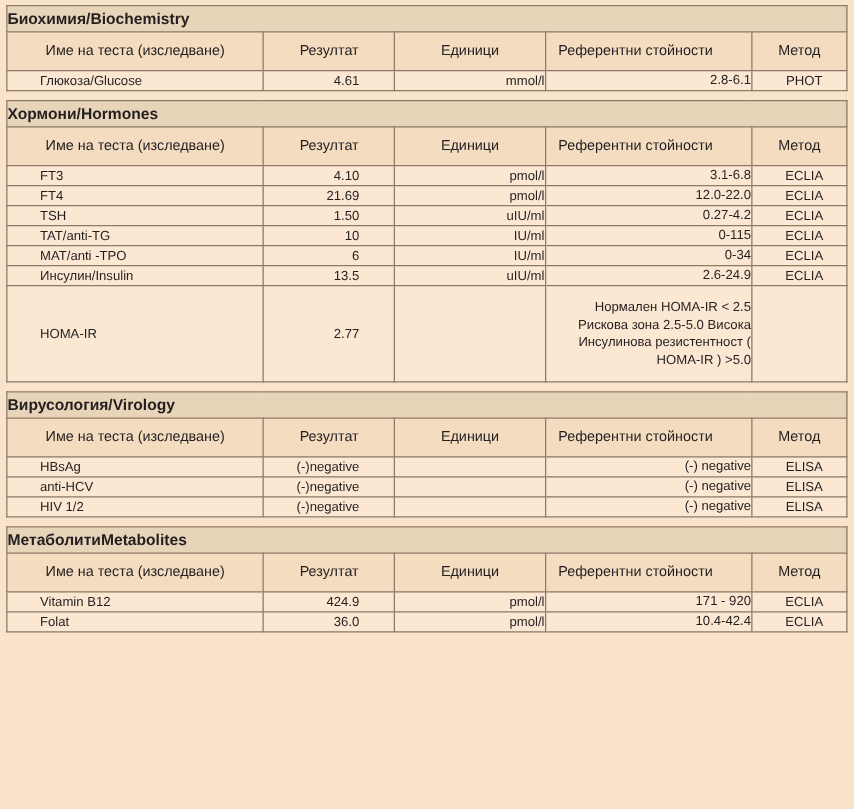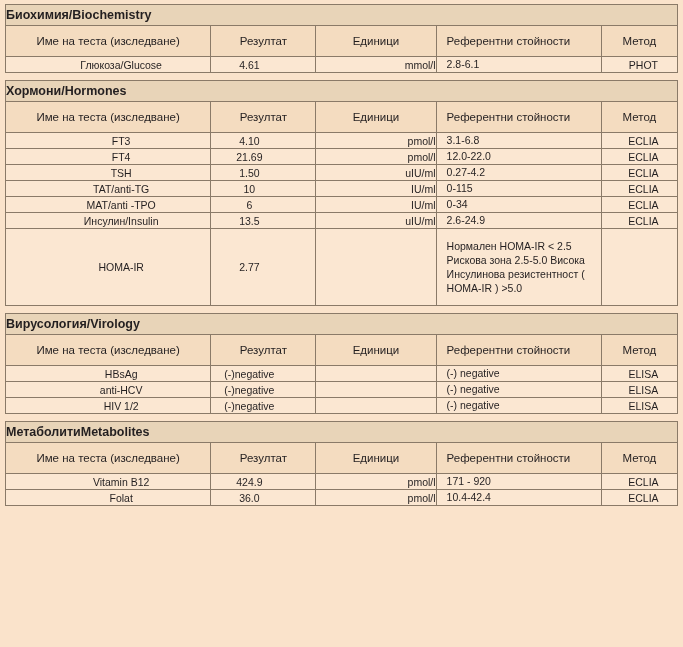--- a/index.html
+++ b/index.html
@@ -56,33 +56,33 @@
   }
   .data-row td {
     background: #fbe7d2;
     font-size: 10.5px;
     padding: 5px 4px;
     vertical-align: middle;
     height: 15px;
   }
   .data-row td.name {
     padding-left: 26px;
-    text-align: center;
+    text-align: left;
   }
   .data-row td.result {
-    text-align: center;
+    text-align: right;
     padding-right: 28px;
   }
   .data-row td.units {
     padding-left: 16px;
     text-align: right;
   }
   .data-row td.ref {
     padding-left: 10px;
-    text-align: left;
+    text-align: right;
     line-height: 1.35;
   }
   .data-row td.method {
     padding-left: 8px;
     text-align: center;
   }
   .col-name  { width: 205px; }
   .col-res   { width: 105px; }
   .col-units { width: 120px; }
   .col-ref   { width: 165px; }

